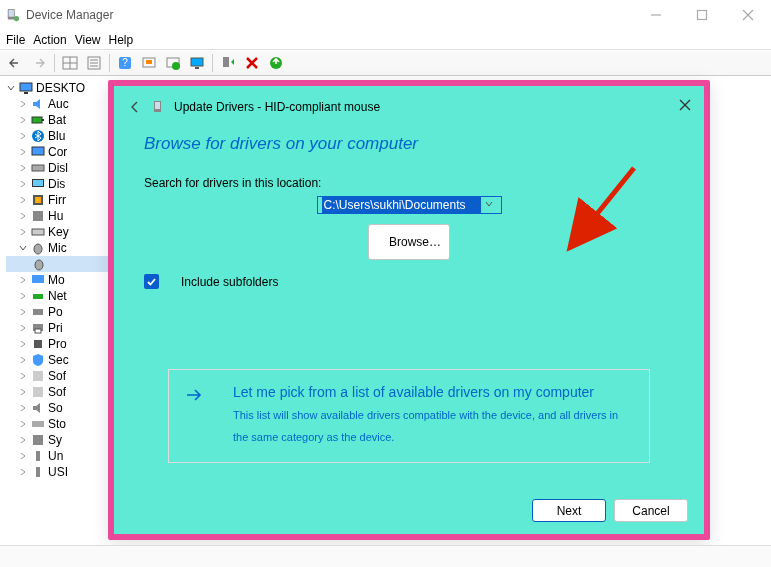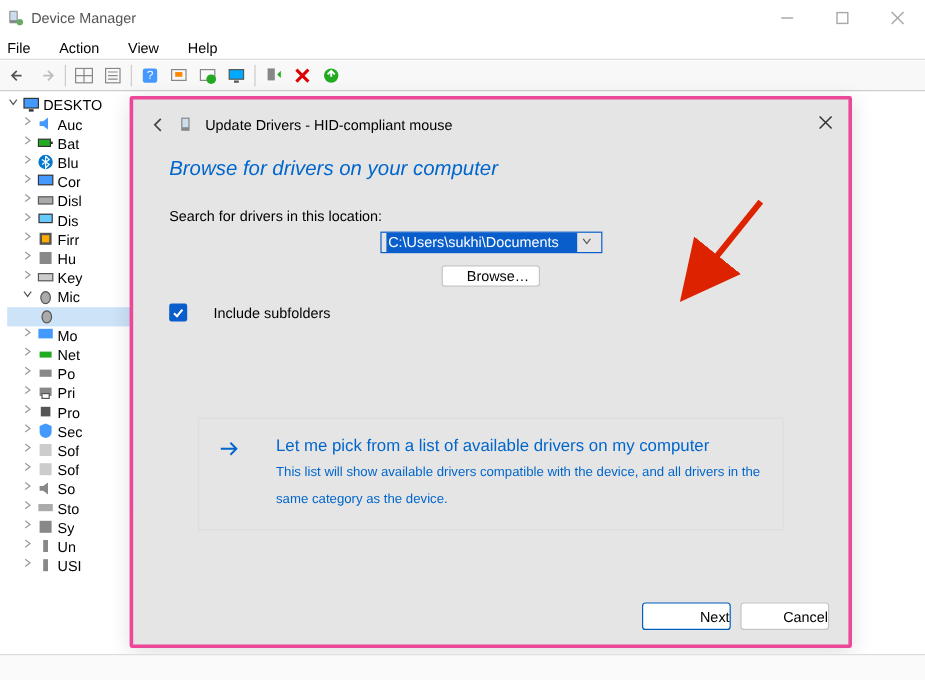--- a/index.html
+++ b/index.html
@@ -6,63 +6,63 @@
     body { width: 771px; height: 567px; background: #fff; position: relative; overflow: hidden; }
 
     
     .titlebar { height: 30px; display: flex; align-items: center; padding-left: 6px; font-size: 12px; color: #555; }
     .titlebar .app-icon { width: 14px; height: 14px; margin-right: 6px; }
     .win-ctrls { margin-left: auto; display: flex; height: 100%; }
     .win-ctrl { width: 46px; display: flex; align-items: center; justify-content: center; color: #aaa; }
     .win-ctrl svg { width: 12px; height: 12px; }
 
     
-    .menubar { height: 20px; display: flex; align-items: center; padding-left: 6px; font-size: 12px; gap: 24px; border-bottom: 1px solid #ddd; }
+    .menubar { height: 20px; display: flex; align-items: center; padding-left: 6px; font-size: 12px; gap: 8px; border-bottom: 1px solid #ddd; }
     .menubar span { cursor: default; }
 
     
     .toolbar { height: 26px; border-top: 1px solid #fff; border-bottom: 1px solid #ccc; display: flex; align-items: center; padding: 0 4px; gap: 2px; background: #f8f8f8; }
     .sep { width: 1px; height: 18px; background: #ccc; margin: 0 2px; }
     .tbtn { width: 22px; height: 22px; display: flex; align-items: center; justify-content: center; }
 
     
     .tree { position: absolute; left: 6px; top: 80px; width: 120px; font-size: 12px; line-height: 16px; }
-    .tree-row { display: flex; align-items: flex-start; height: 16px; gap: 3px; white-space: nowrap; }
+    .tree-row { display: flex; align-items: center; height: 16px; gap: 3px; white-space: nowrap; }
     .tree-row.l1 { padding-left: 12px; }
     .tree-row.l2 { padding-left: 26px; }
     .tree-row.sel { background: #cde3f8; }
     .chev { width: 10px; height: 10px; }
     .ico { width: 14px; height: 14px; flex-shrink: 0; }
     .tree-row span { overflow: hidden; }
 
     
-    .dialog { position: absolute; left: 108px; top: 80px; width: 602px; height: 460px; background: #e5e5e5; border: 3px solid #ec4899; border-radius: 2px; box-shadow: 0 4px 18px rgba(0,0,0,0.12); }
+    .dialog { position: absolute; left: 108px; top: 80px; width: 602px; height: 460px; background: #5eead4; border: 6px solid #ec4899; border-radius: 2px; box-shadow: 0 4px 18px rgba(0,0,0,0.12); }
     .dlg-close { position: absolute; right: 8px; top: 8px; width: 22px; height: 22px; display: flex; align-items: center; justify-content: center; color: #555; }
     .dlg-head { display: flex; align-items: center; padding: 12px 16px 0 12px; gap: 8px; font-size: 12px; }
     .back-arrow { width: 18px; height: 18px; display: flex; align-items: center; justify-content: center; color: #555; }
     .dlg-title-icon { width: 14px; height: 14px; }
     .dlg-heading { font-size: 17px; color: #0066cc; padding: 18px 0 0 30px; font-weight: 400; font-style: italic; }
     .dlg-body { padding: 22px 30px 0 30px; font-size: 12px; }
     .field-label { margin-bottom: 6px; }
     .path-row { display: flex; gap: 10px; align-items: center; flex-direction: column; }
     .combo { flex: 1; height: 24px; border: 1px solid #0a5ecb; display: flex; align-items: center; padding: 0 4px; }
     .combo .val { flex: 1; background: #0a5ecb; color: #fff; font-size: 12px; padding: 1px 2px; border: none; outline: none; }
     .combo .dd { width: 16px; text-align: center; color: #666; }
-    .browse-btn { width: 82px; height: 18px; border: 1px solid #c5c5c5; border-radius: 3px; background: #fff; font-size: 12px; display: flex; align-items: center; justify-content: center; padding-left: 12px; }
+    .browse-btn { width: 82px; height: 36px; border: 1px solid #c5c5c5; border-radius: 3px; background: #fff; font-size: 12px; display: flex; align-items: center; justify-content: center; padding-left: 12px; }
     .checkbox-row { display: flex; align-items: flex-end; gap: 22px; margin-top: 14px; }
     .cb { width: 15px; height: 15px; background: #0a5ecb; border-radius: 2px; display: flex; align-items: center; justify-content: center; }
     .cb svg { width: 11px; height: 11px; }
 
     .option-box { margin: 80px 24px 0 24px; border: 1px solid #ddd; padding: 14px 18px 14px 14px; display: flex; gap: 28px; }
     .option-box .arrow { color: #0066cc; width: 22px; flex-shrink: 0; }
     .option-box .opt-title { color: #0066cc; font-size: 14px; margin-bottom: 4px; }
     .option-box .opt-desc { color: #0066cc; font-size: 11px; line-height: 22px; }
 
     .dlg-footer { position: absolute; bottom: 12px; right: 16px; display: flex; gap: 8px; }
-    .btn { width: 74px; height: 23px; border: 1px solid #005fba; border-radius: 3px; background: #fff; font-size: 12px; display: flex; align-items: center; justify-content: flex-end; }
+    .btn { width: 74px; height: 23px; border: 1px solid #005fba; border-radius: 3px; background: #fff; font-size: 12px; display: flex; align-items: center; justify-content: center; }
     .btn.secondary { border-color: #c5c5c5; }
 
     
     .red-arrow { position: absolute; left: 554px; top: 160px; pointer-events: none; }
 
     
     .status { position: absolute; left: 0; right: 0; bottom: 0; height: 22px; border-top: 1px solid #ddd; background: #fafafa; }
   </style>
 </head>
 <body>

